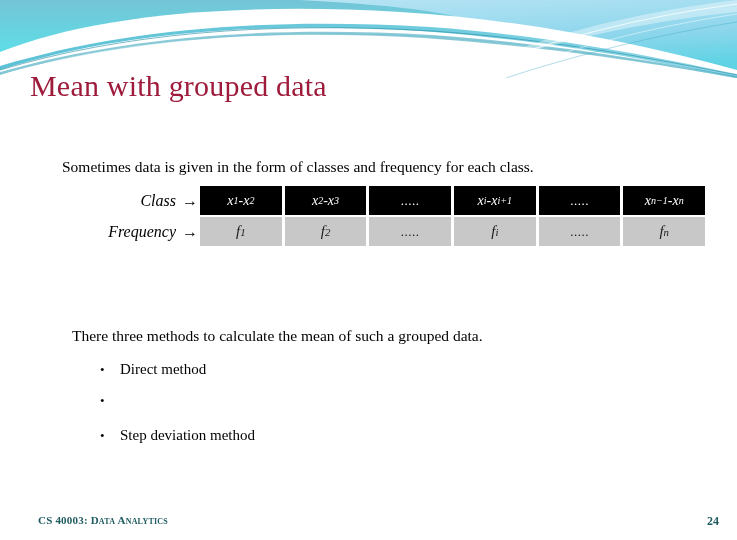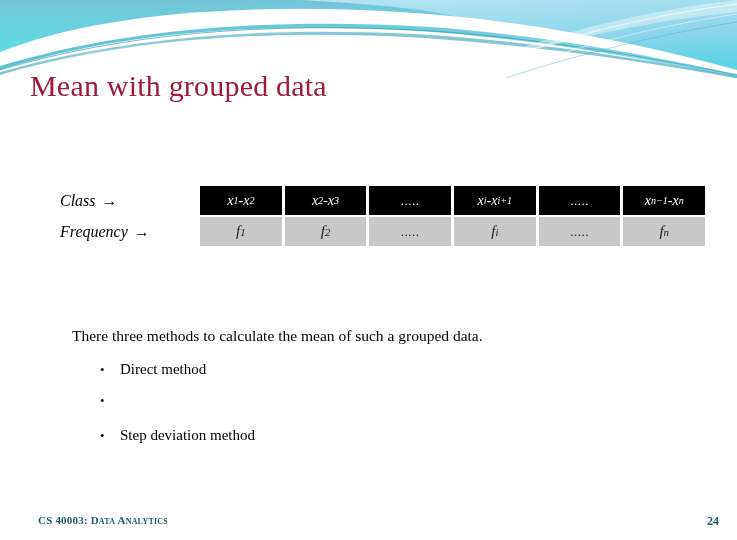--- a/index.html
+++ b/index.html
@@ -63,21 +63,22 @@
     display: flex;
     align-items: stretch;
     height: 29px;
     margin-bottom: 2px;
   }
   .row-label {
     width: 140px;
     flex: 0 0 140px;
     display: flex;
     align-items: center;
-    padding-right: 22px;
+    justify-content: flex-end;
+    padding-right: 2px;
     box-sizing: border-box;
     font-style: italic;
     font-size: 16px;
     color: #000;
     white-space: nowrap;
   }
   .row-label .arrow {
     font-style: normal;
     margin-left: 6px;
     font-size: 16px;
@@ -213,20 +214,21 @@
 
       <path d="M737,0 L737,12 C640,22 540,44 470,72 L452,78 C520,42 620,14 737,0 Z" fill="#FFFFFF" opacity="0.38"></path>
       <path d="M737,4 C645,16 548,40 476,70" fill="none" stroke="#FFFFFF" stroke-width="1.1" opacity="0.75"></path>
       <path d="M737,14 C655,26 560,50 492,78" fill="none" stroke="#FFFFFF" stroke-width="0.9" opacity="0.55"></path>
       <path d="M737,22 C660,34 572,56 506,78" fill="none" stroke="#3FA8C4" stroke-width="0.8" opacity="0.5"></path>
     </svg>
   </div>
 
   <div class="slide-title">Mean with grouped data</div>
 
+  <div class="intro-line">Sometimes data is given in the form of classes and frequency for each class.</div>
 
   <div class="table-block">
 
     <div class="tbl-row row-class">
       <div class="row-label">
         <span>Class</span>
         <span class="arrow">→</span>
       </div>
       <div class="cells">
         <div class="cell">

